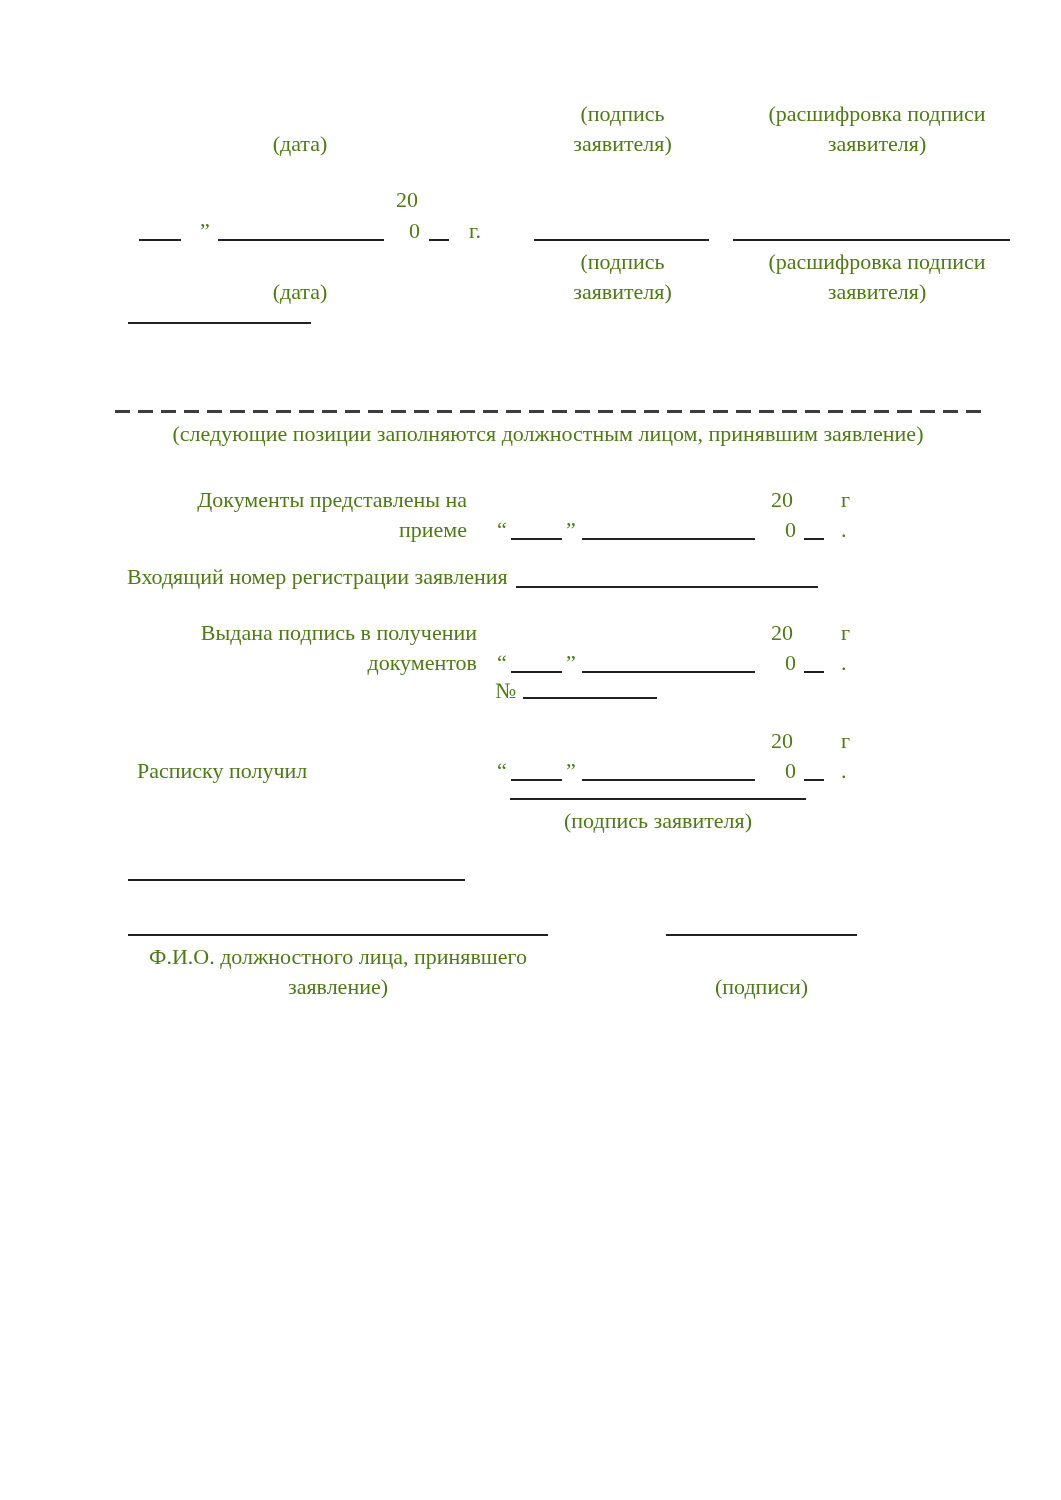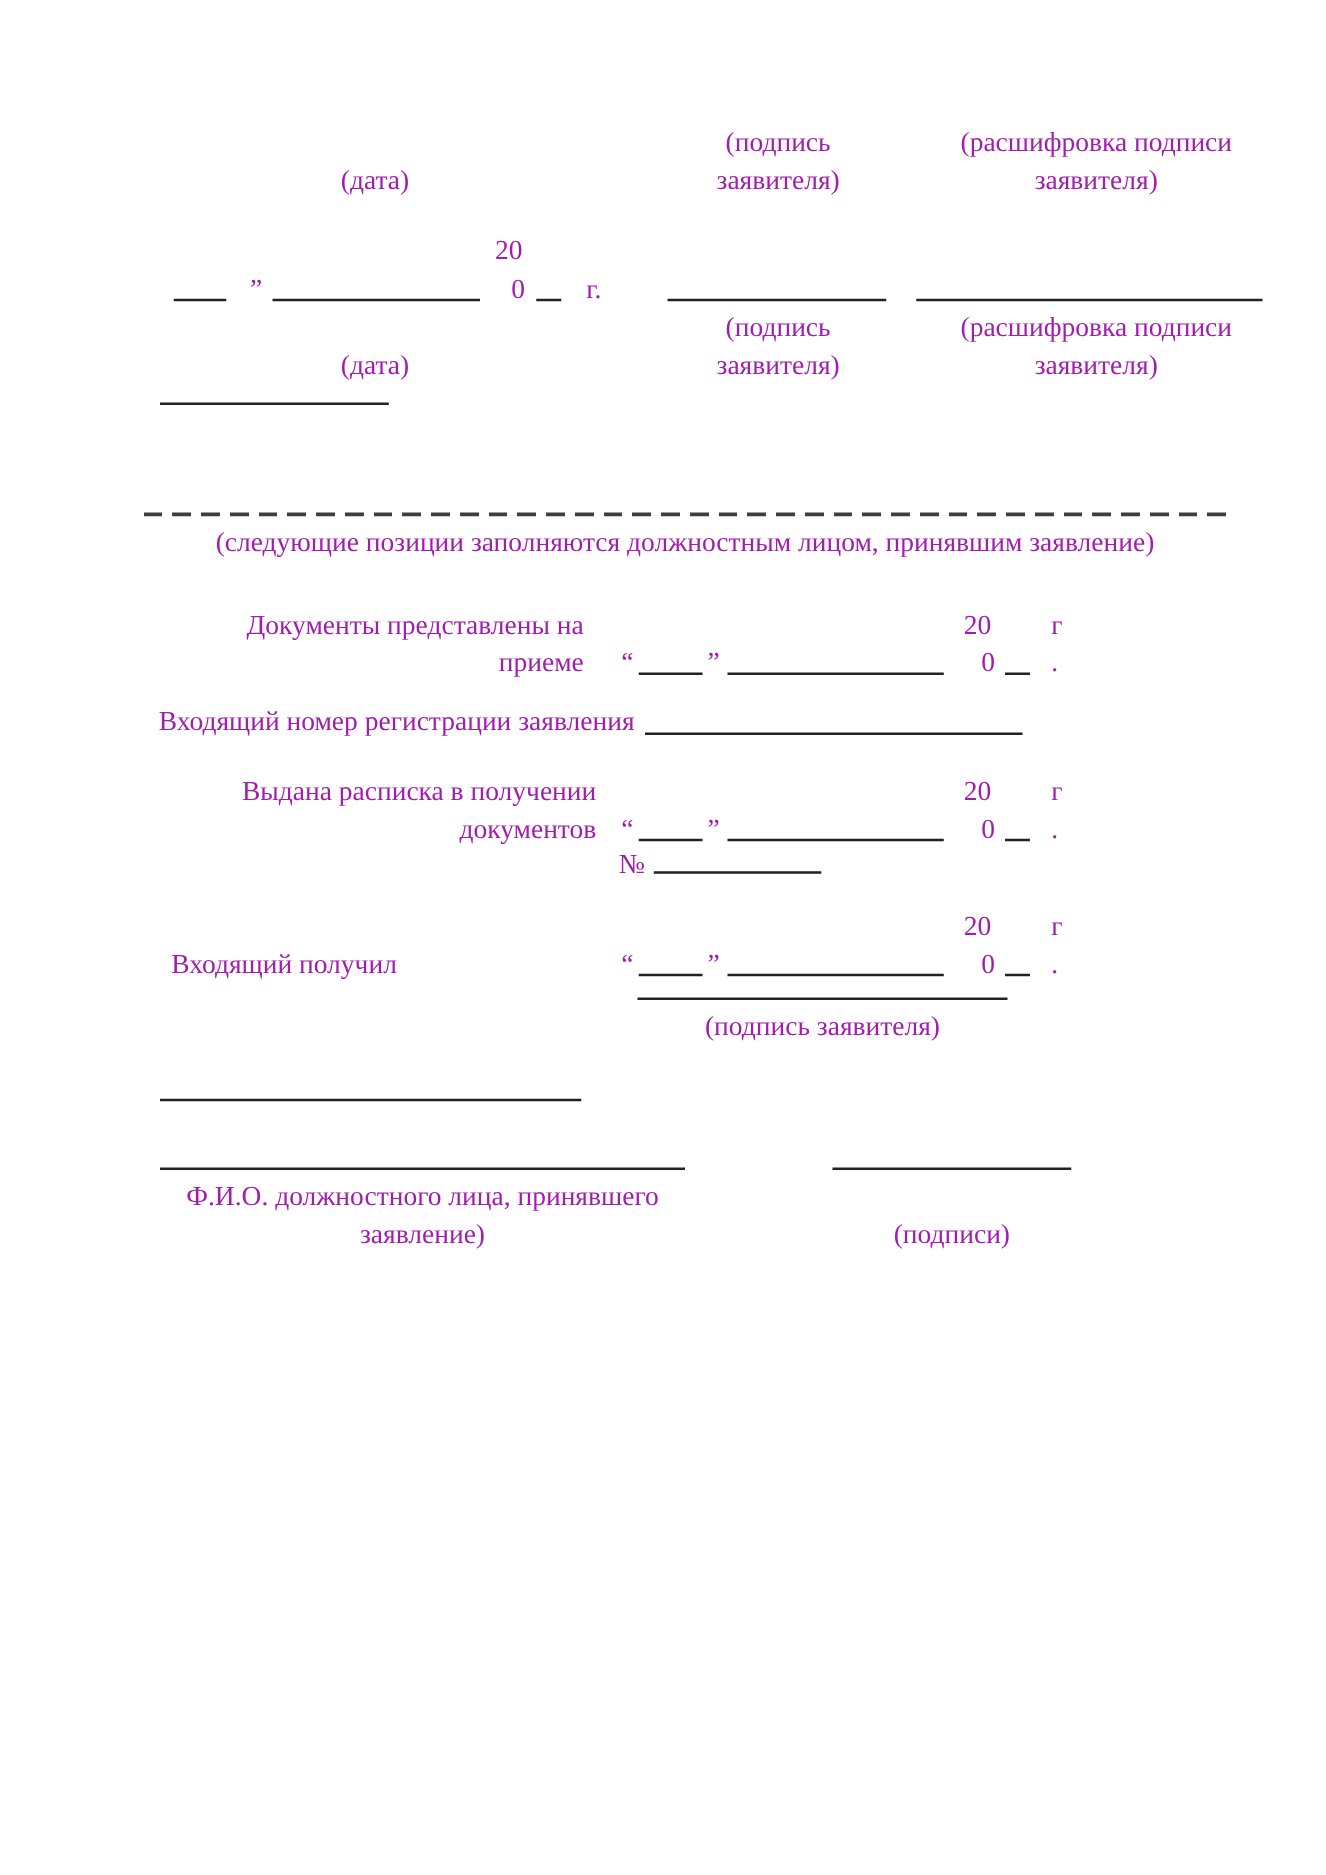--- a/index.html
+++ b/index.html
@@ -8,21 +8,21 @@
     background: #ffffff;
   }
   .page {
     position: relative;
     width: 1061px;
     height: 1500px;
     background: #ffffff;
     font-family: "Liberation Serif", "DejaVu Serif", serif;
     font-size: 22px;
     line-height: 30px;
-    color: #a21caf;
+    color: #4d7c0f;
     overflow: hidden;
   }
   .abs { position: absolute; }
   .ctr { text-align: center; white-space: pre-line; }
   .lft { text-align: right; white-space: pre-line; }
   .line {
     position: absolute;
     height: 0;
     border-bottom: 2px solid #222222;
   }
@@ -72,37 +72,37 @@
   <div class="line" style="left:582px; top:538px; width:173px;"></div>
   <div class="abs" style="left:771px; top:485px;">20</div>
   <div class="abs" style="left:841px; top:485px;">г</div>
   <div class="abs" style="left:785px; top:515px;">0</div>
   <div class="line" style="left:804px; top:538px; width:20px;"></div>
   <div class="abs" style="left:841px; top:515px;">.</div>
 
   <div class="abs" style="left:127px; top:562px;text-align:right;">Входящий номер регистрации заявления</div>
   <div class="line" style="left:516px; top:586px; width:302px;"></div>
 
-  <div class="abs lft" style="left:137px; top:618px; width:340px;">Выдана расписка в получении
+  <div class="abs lft" style="left:137px; top:618px; width:340px;">Выдана подпись в получении
 документов</div>
   <div class="abs" style="left:497px; top:648px;">“</div>
   <div class="line" style="left:511px; top:671px; width:51px;"></div>
   <div class="abs" style="left:566px; top:648px;">”</div>
   <div class="line" style="left:582px; top:671px; width:173px;"></div>
   <div class="abs" style="left:771px; top:618px;">20</div>
   <div class="abs" style="left:841px; top:618px;">г</div>
   <div class="abs" style="left:785px; top:648px;">0</div>
   <div class="line" style="left:804px; top:671px; width:20px;"></div>
   <div class="abs" style="left:841px; top:648px;">.</div>
   <div class="abs" style="left:495px; top:676px;">№</div>
   <div class="line" style="left:523px; top:697px; width:134px;"></div>
 
   <div class="abs" style="left:771px; top:726px;">20</div>
   <div class="abs" style="left:841px; top:726px;">г</div>
-  <div class="abs" style="left:137px; top:756px;">Входящий получил</div>
+  <div class="abs" style="left:137px; top:756px;">Расписку получил</div>
   <div class="abs" style="left:497px; top:756px;">“</div>
   <div class="line" style="left:511px; top:779px; width:51px;"></div>
   <div class="abs" style="left:566px; top:756px;">”</div>
   <div class="line" style="left:582px; top:779px; width:173px;"></div>
   <div class="abs" style="left:785px; top:756px;">0</div>
   <div class="line" style="left:804px; top:779px; width:20px;"></div>
   <div class="abs" style="left:841px; top:756px;">.</div>
   <div class="line" style="left:510px; top:798px; width:296px;"></div>
   <div class="abs ctr" style="left:510px; top:806px; width:296px;">(подпись заявителя)</div>
 

